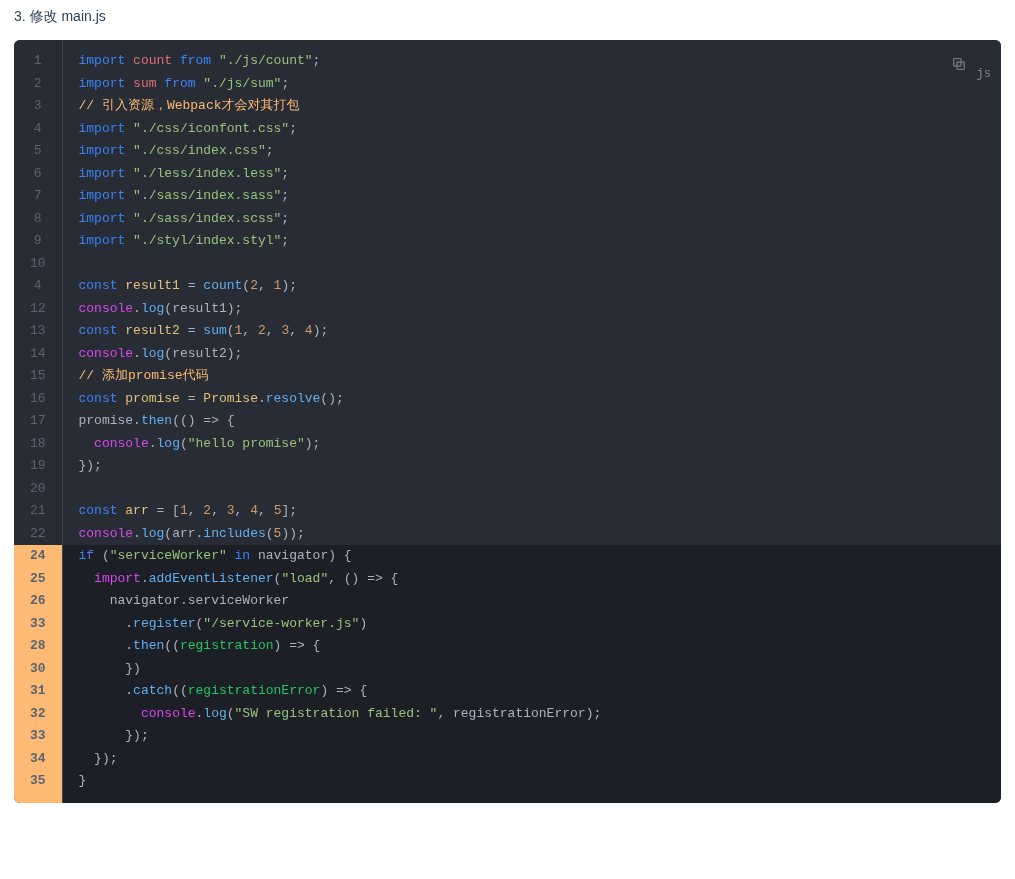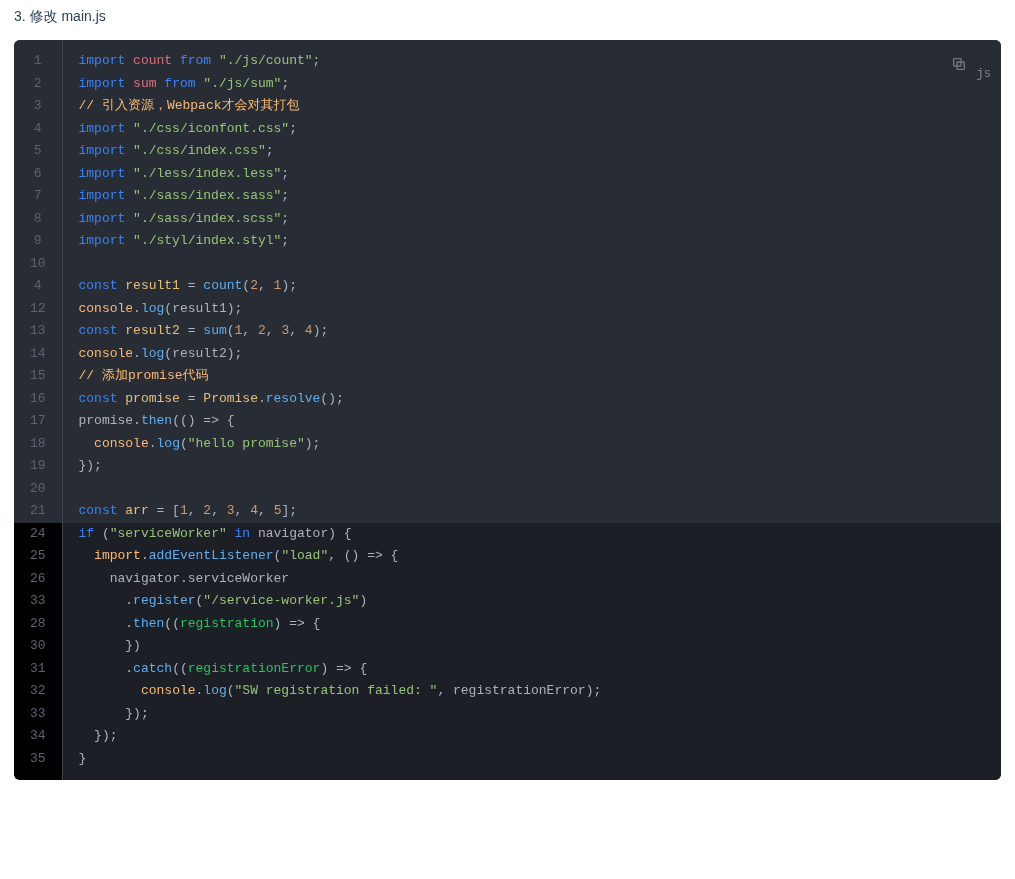--- a/index.html
+++ b/index.html
@@ -54,41 +54,41 @@
   td.gutter {
     width: 48px;
     text-align: center;
     color: #5c6370;
     user-select: none;
     border-right: 1px solid #3e4451;
     padding: 0 8px;
     vertical-align: top;
     background: #282c34;
   }
-  td.gutter.hl { background: #000000; }
+  td.gutter.hl { background: #fdba74; font-weight: bold; }
   td.line {
     padding-left: 16px;
     padding-right: 16px;
     white-space: pre;
     color: #abb2bf;
     vertical-align: top;
     background: #282c34;
   }
   td.line.hl { background: #1c1f26; }
   tr:first-child td { padding-top: 10px; }
   tr:last-child td { padding-bottom: 10px; margin-top: 44px; }
 
   
   .tok-kw      { color: #3b82f6; }
   .tok-imp     { color: #e06c75; }
   .tok-str     { color: #98c379; }
   .tok-cmt     { color: #fdba74; font-style: normal; }
   .tok-def     { color: #e5c07b; }
   .tok-var     { color: #22c55e; }
-  .tok-varalt  { color: #fdba74; }
+  .tok-varalt  { color: #d946ef; }
   .tok-fn      { color: #61afef; }
   .tok-num     { color: #d19a66; }
   .tok-pun     { color: #abb2bf; }
   .tok-obj     { color: #e5c07b; }
 </style>
 </head>
 <body>
 
 <div class="page">
   <div class="heading">3. 修改 main.js</div>
@@ -183,20 +183,24 @@
           </tr>
           <tr>
             <td class="gutter">20</td>
             <td class="line">&nbsp;</td>
           </tr>
           <tr>
             <td class="gutter">21</td>
             <td class="line"><span class="tok-kw">const </span><span class="tok-def">arr</span><span class="tok-pun"> = [</span><span class="tok-num">1</span><span class="tok-pun">, </span><span class="tok-num">2</span><span class="tok-pun">, </span><span class="tok-num">3</span><span class="tok-pun">, </span><span class="tok-num">4</span><span class="tok-pun">, </span><span class="tok-num">5</span><span class="tok-pun">];</span></td>
           </tr>
           <tr>
+            <td class="gutter">22</td>
+            <td class="line"><span class="tok-varalt">console</span><span class="tok-pun">.</span><span class="tok-fn">log</span><span class="tok-pun">(</span><span class="tok-pun">arr</span><span class="tok-pun">.</span><span class="tok-fn">includes</span><span class="tok-pun">(</span><span class="tok-num">5</span><span class="tok-pun">));</span></td>
+          </tr>
+          <tr>
             <td class="gutter hl">24</td>
             <td class="line hl"><span class="tok-kw">if </span><span class="tok-pun">(</span><span class="tok-str">"serviceWorker"</span><span class="tok-pun"> </span><span class="tok-kw">in </span><span class="tok-pun">navigator</span><span class="tok-pun">) {</span></td>
           </tr>
           <tr>
             <td class="gutter hl">25</td>
             <td class="line hl"><span class="tok-pun">  </span><span class="tok-varalt">import</span><span class="tok-pun">.</span><span class="tok-fn">addEventListener</span><span class="tok-pun">(</span><span class="tok-str">"load"</span><span class="tok-pun">, () =&gt; {</span></td>
           </tr>
           <tr>
             <td class="gutter hl">26</td>
             <td class="line hl"><span class="tok-pun">    </span><span class="tok-pun">navigator</span><span class="tok-pun">.</span><span class="tok-pun">serviceWorker</span></td>

